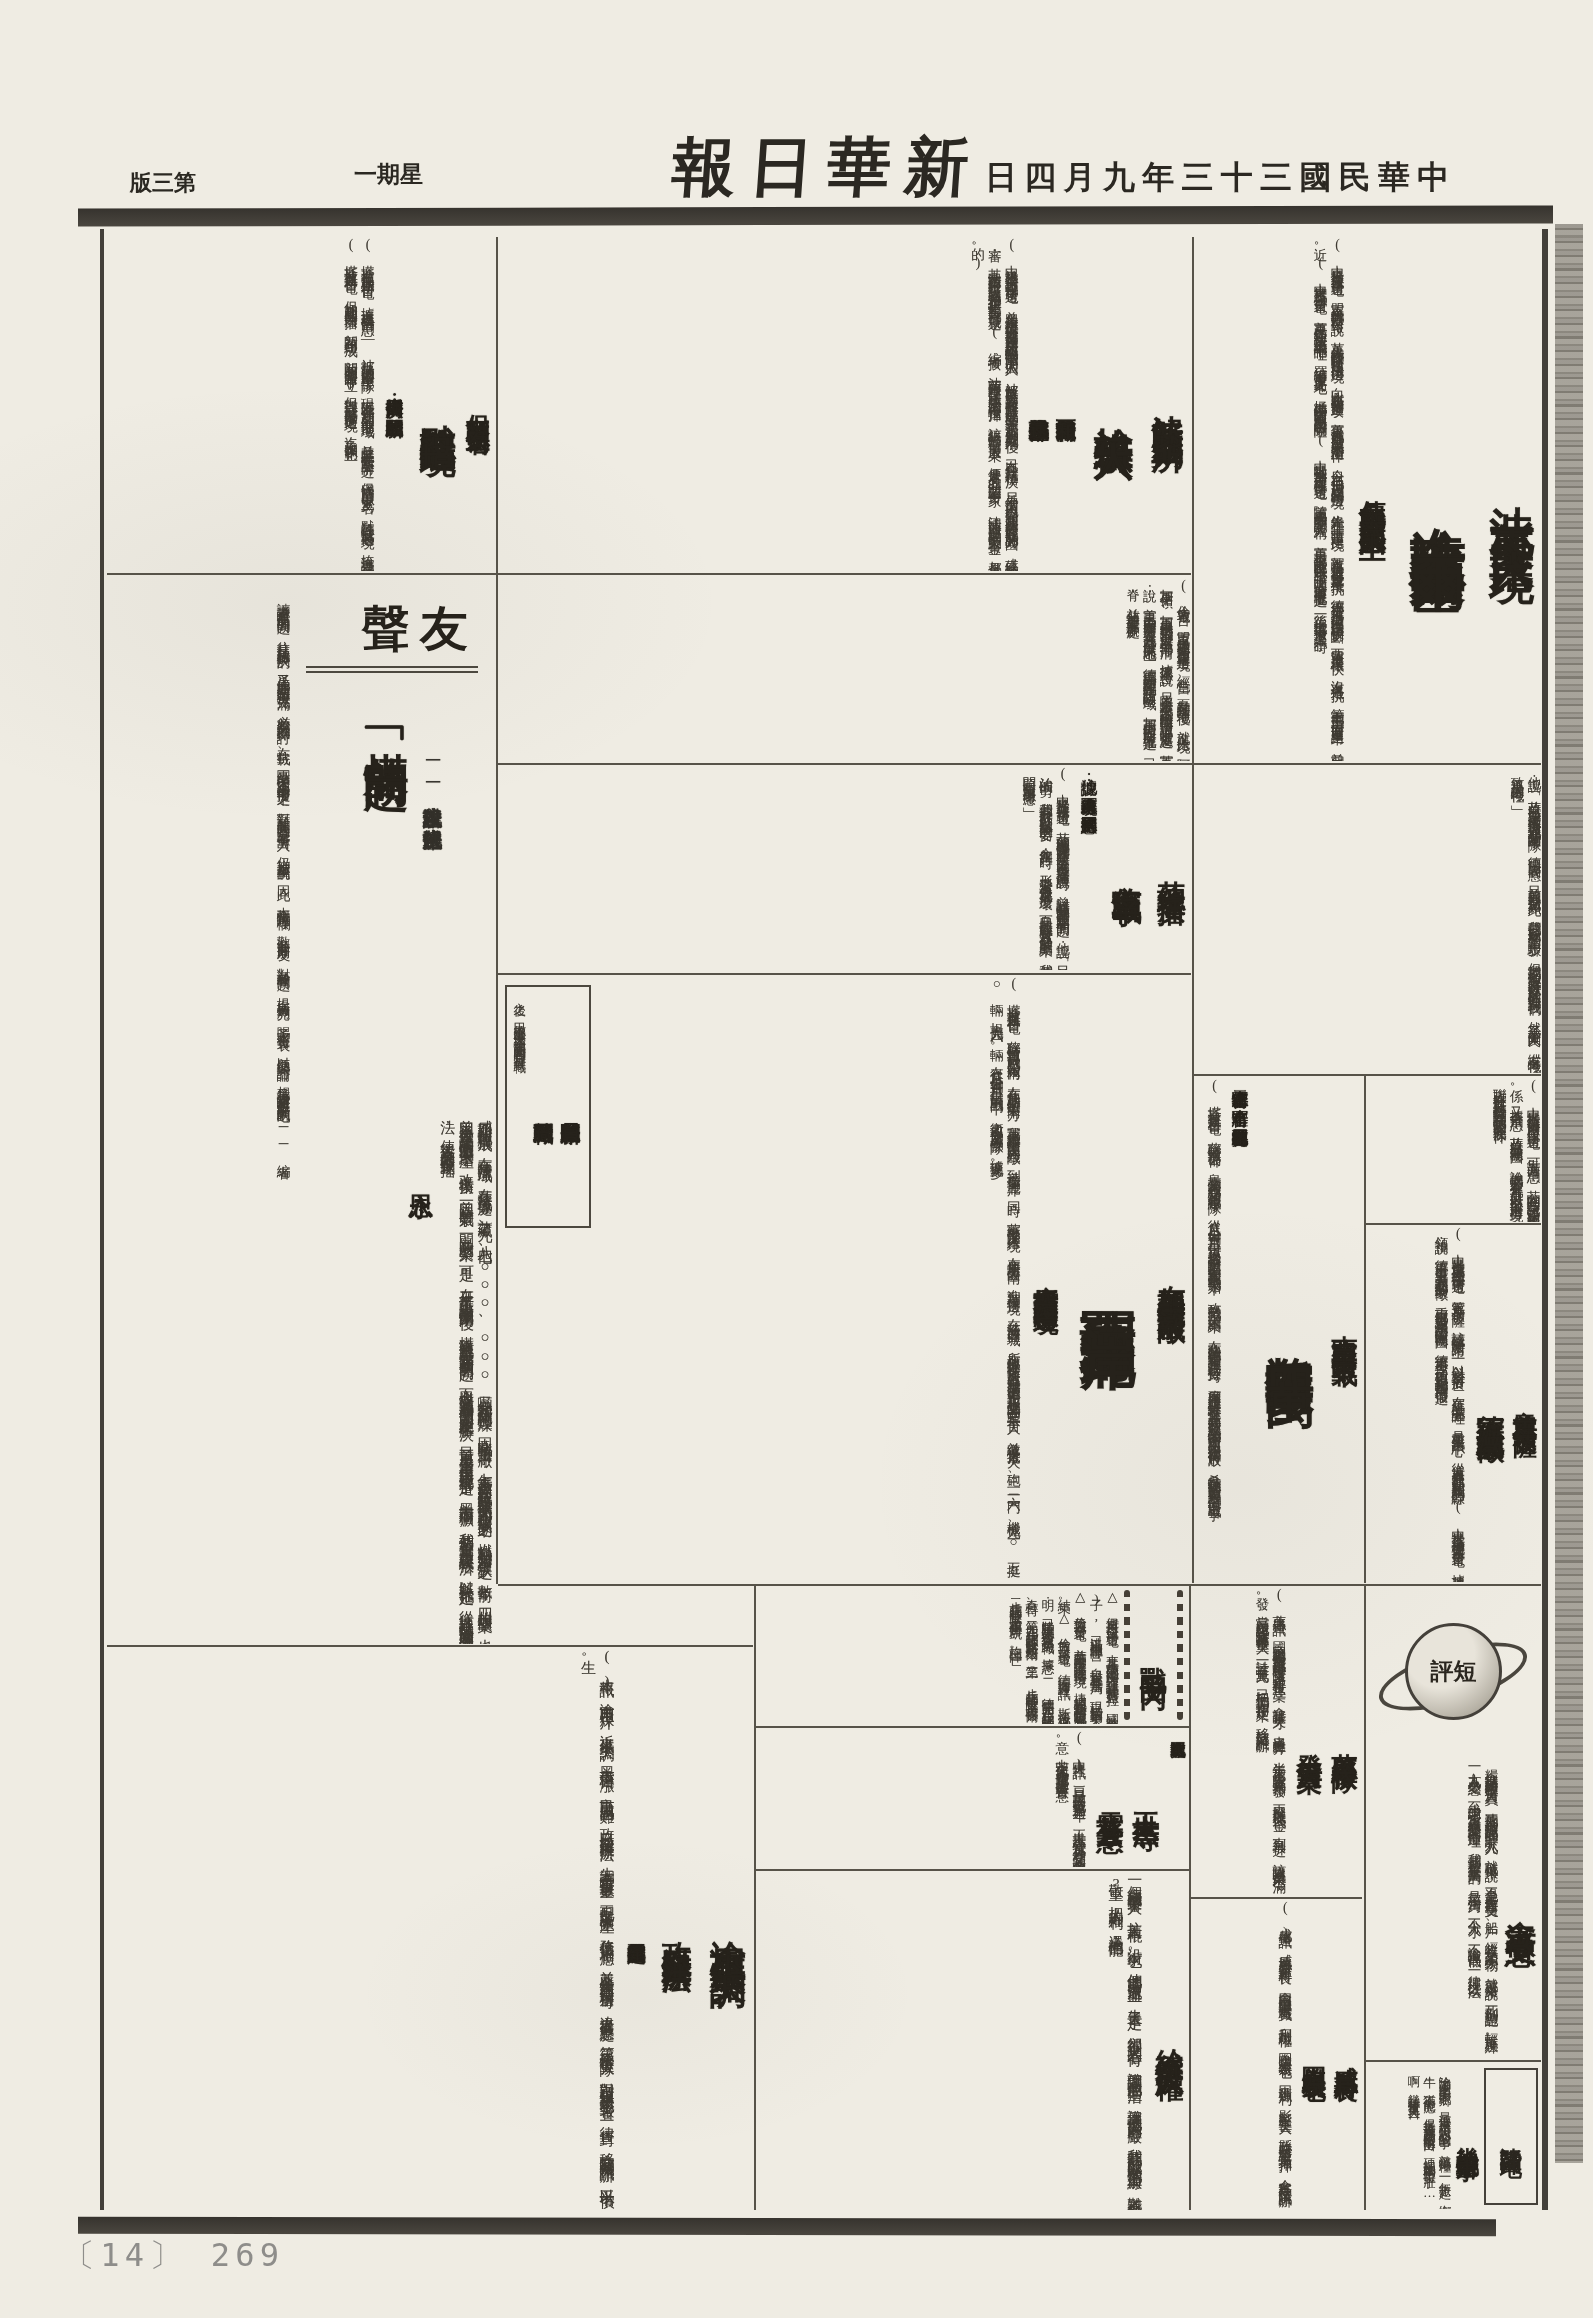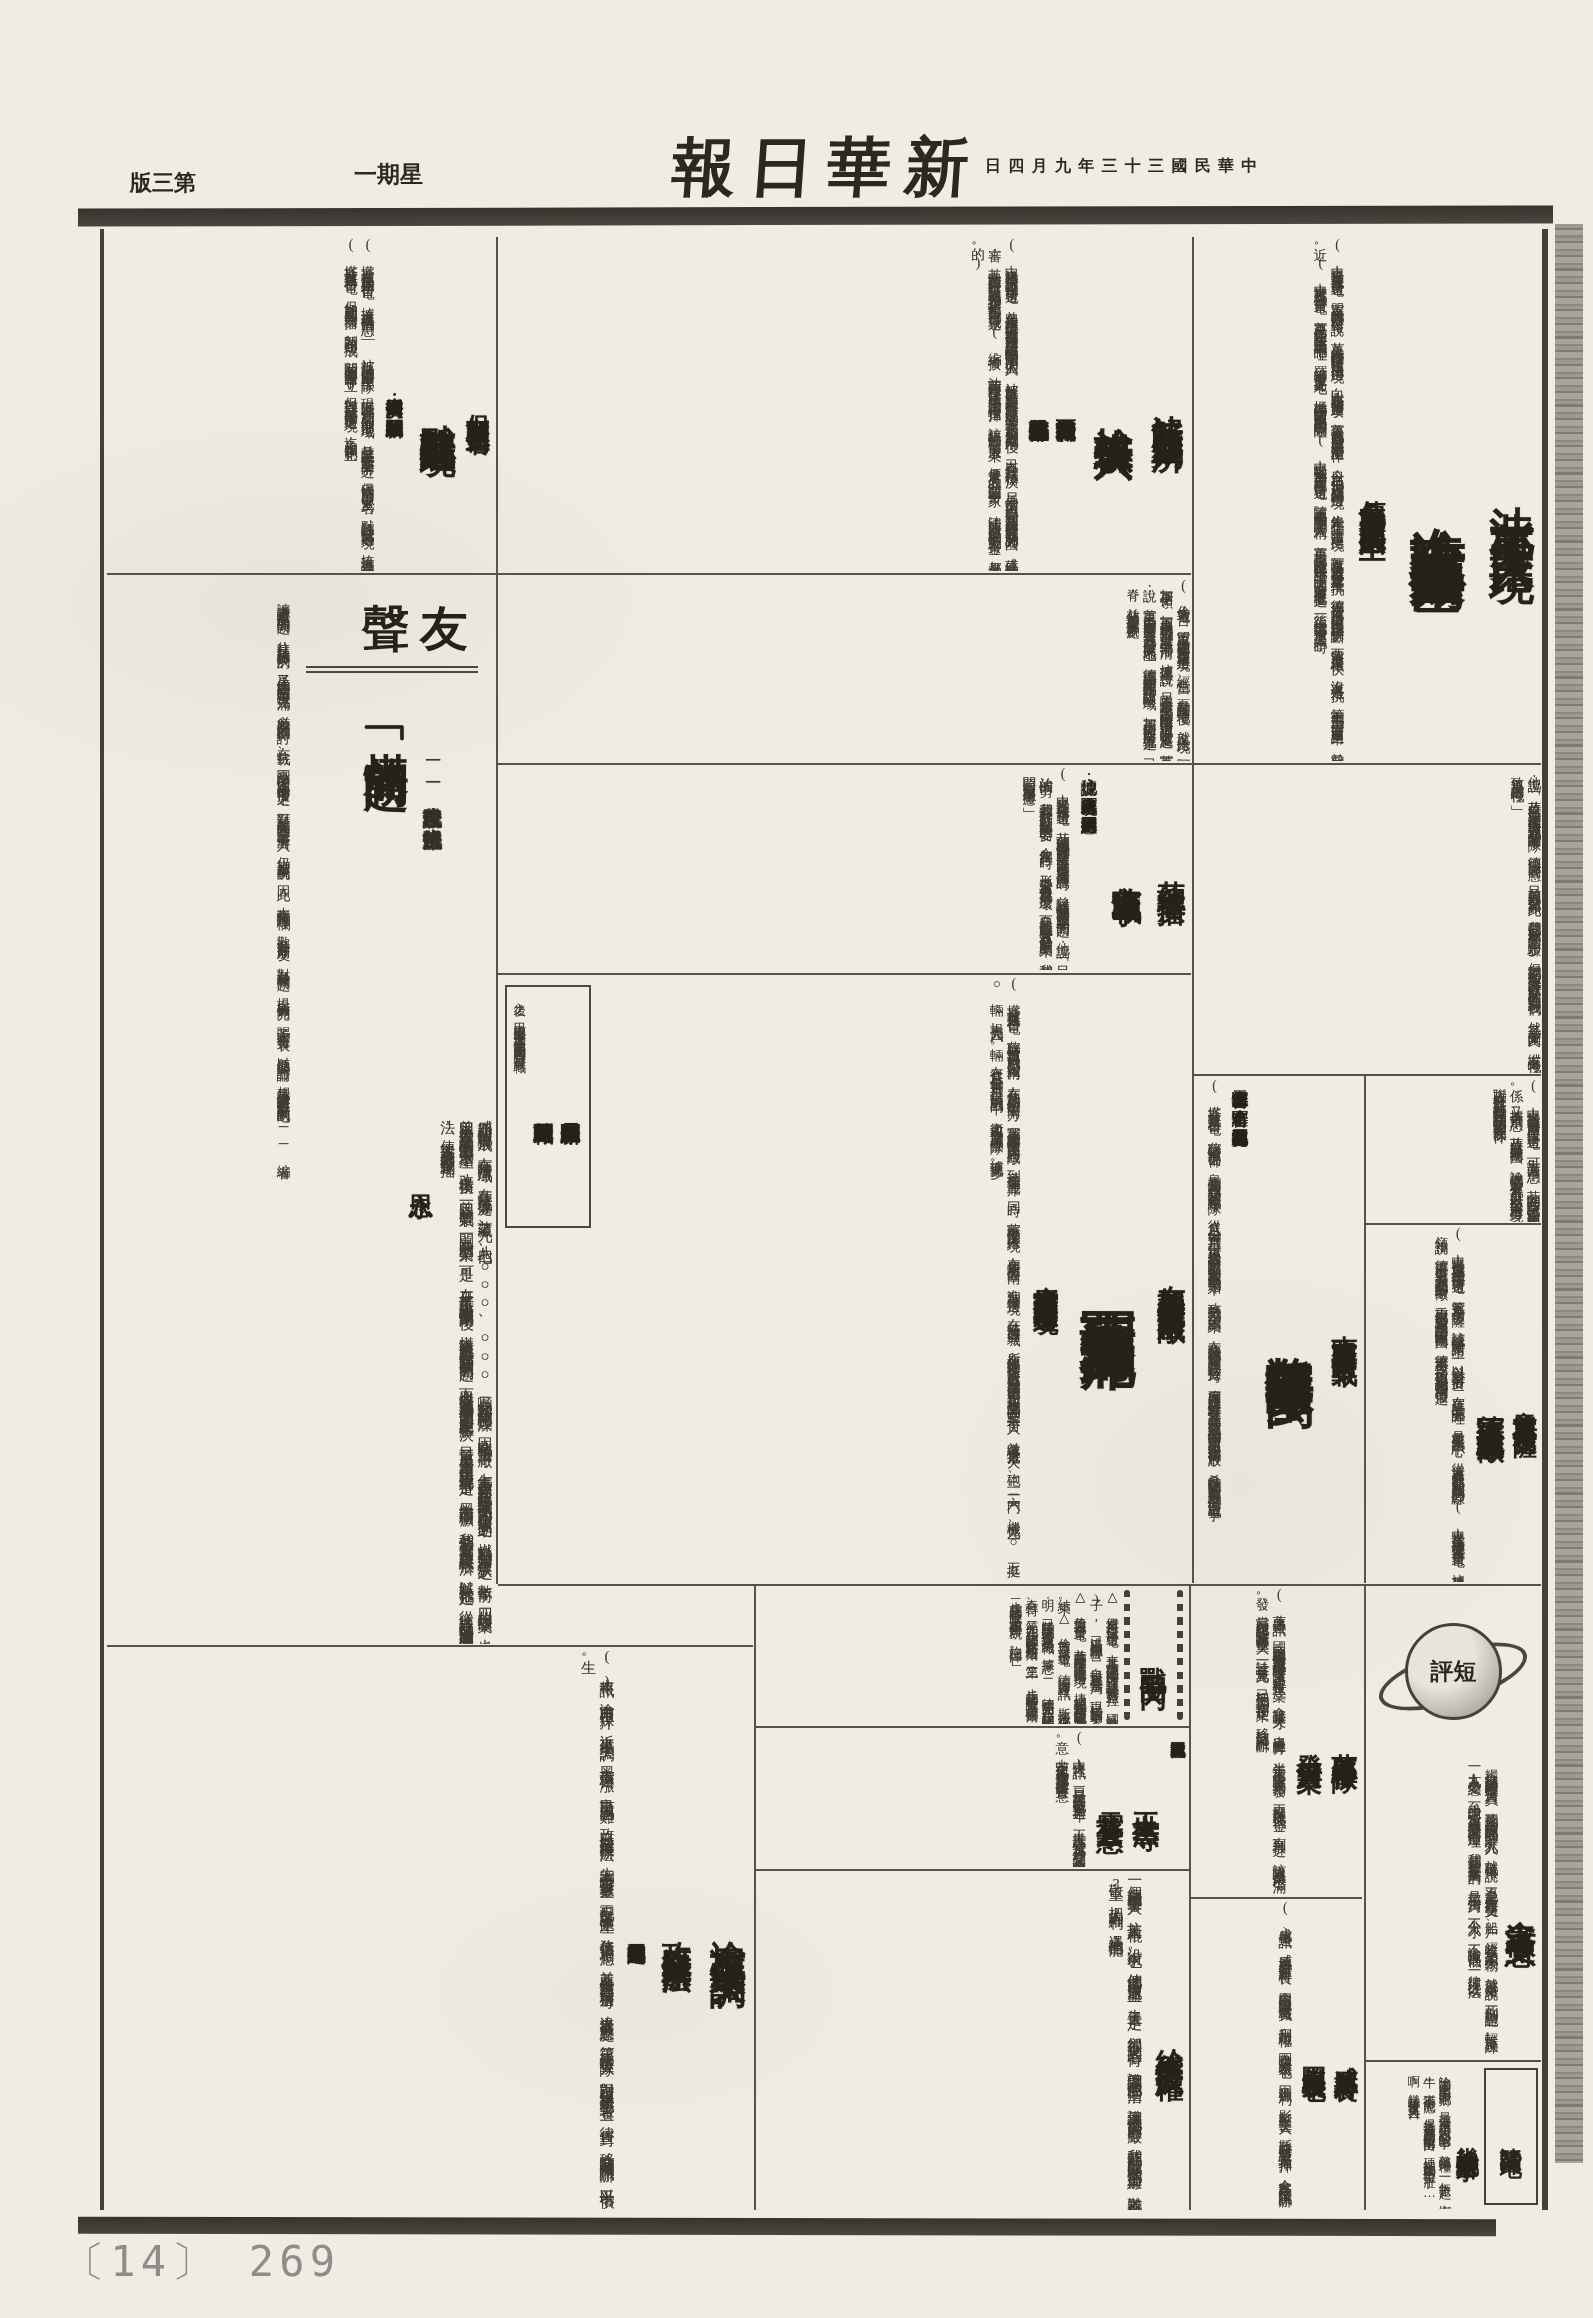--- a/index.html
+++ b/index.html
@@ -43,28 +43,28 @@
   .hand{position:absolute;font-family:"DejaVu Sans Mono",monospace;color:#8e8d8a;letter-spacing:5.2px;}
 </style>
 </head>
 <body>
 
 <div id="page">
 
   <div class="mast rtl" style="left:130px;top:168px;font-size:22px;font-weight:bold;">第三版</div>
   <div class="mast rtl" style="left:354px;top:159px;font-size:23px;font-weight:bold;">星期一</div>
   <div class="mast rtl title" style="left:672px;top:124px;font-size:64px;">新華日報</div>
-  <div class="mast rtl" style="left:985px;top:156px;font-size:16px;font-weight:bold;letter-spacing:7.3px;">中華民國三十三年九月四日</div>
+  <div class="mast rtl" style="left:985px;top:156px;font-size:32px;font-weight:bold;letter-spacing:7.3px;">中華民國三十三年九月四日</div>
 
   <div class="bigbar" style="left:78px;top:207px;width:1475px;height:17.7px;transform:rotate(-0.12deg);"></div>
   <div class="frame-l" style="left:100px;top:229px;height:1981px;"></div>
   <div class="frame-r" style="left:1542px;top:229px;height:1981px;"></div>
   <div class="bigbar" style="left:78px;top:2218px;width:1418px;height:16.7px;transform:rotate(0.1deg);"></div>
   <div class="scanedge" style="left:1555px;top:224px;height:1939px;"></div>
-  <div class="hand" style="left:63px;top:2234px;font-size:42px;">〔14〕 269</div>
+  <div class="hand" style="left:63px;top:2234px;font-size:32px;">〔14〕 269</div>
 
   <div class="hr" style="left:107px;top:573px;width:1084px;"></div>
   <div class="hr" style="left:498px;top:763px;width:1043px;"></div>
   <div class="hr" style="left:498px;top:973px;width:693px;"></div>
   <div class="hr" style="left:1194px;top:1074px;width:347px;"></div>
   <div class="hr" style="left:1366px;top:1223px;width:175px;"></div>
   <div class="hr" style="left:498px;top:1584px;width:1043px;"></div>
   <div class="hr" style="left:107px;top:1645px;width:646px;"></div>
   <div class="hr" style="left:756px;top:1726px;width:433px;"></div>
   <div class="hr" style="left:756px;top:1869px;width:433px;"></div>

